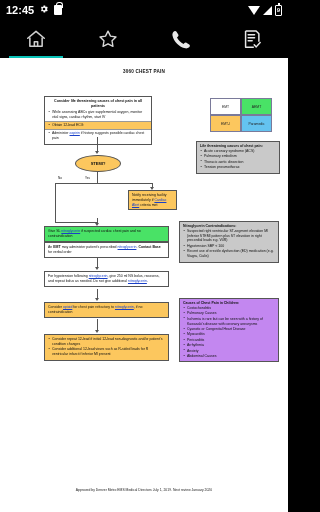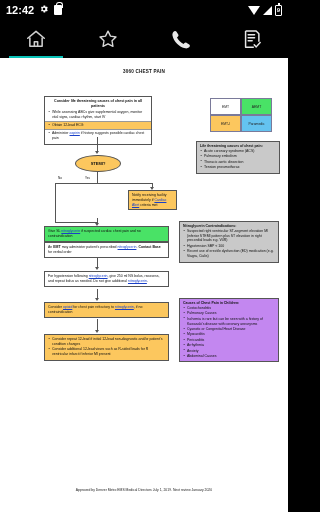--- a/index.html
+++ b/index.html
@@ -157,21 +157,21 @@
     position: absolute; bottom: 0; left: 0; right: 0;
     text-align: center; font-size: 3.4px; color: #222;
     padding-bottom: 20px;
   }
 </style>
 </head>
 <body>
 
 <div class="status-bar">
   <div class="status-left">
-    <span>12:42</span>
+    <span>12:45</span>
     <span class="sb-icon">
       <svg width="10" height="10" viewBox="0 0 24 24" fill="#fff">
         <path d="M19.1 12.9a7.5 7.5 0 000-1.8l2-1.5-2-3.4-2.3 1a7.6 7.6 0 00-1.6-.9l-.3-2.5H10.9l-.3 2.5c-.6.2-1.1.5-1.6.9l-2.3-1-2 3.4 2 1.5a7.5 7.5 0 000 1.8l-2 1.5 2 3.4 2.3-1c.5.4 1 .7 1.6.9l.3 2.5h4l.3-2.5c.6-.2 1.1-.5 1.6-.9l2.3 1 2-3.4-2-1.5zM12 15.2A3.2 3.2 0 1115.2 12 3.2 3.2 0 0112 15.2z"></path>
       </svg>
     </span>
     <span class="lock-ico"></span>
   </div>
   <div class="status-spacer"></div>
   <div class="status-right">
     <span class="tri-wifi"></span>

